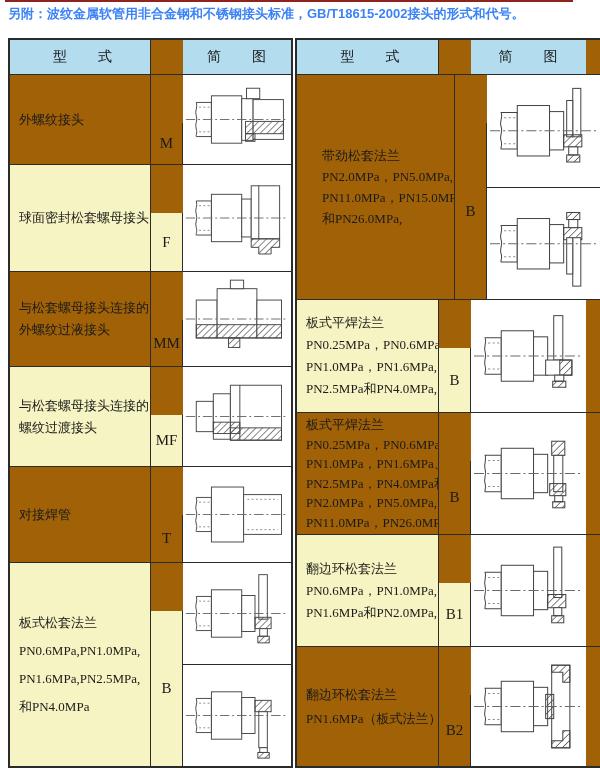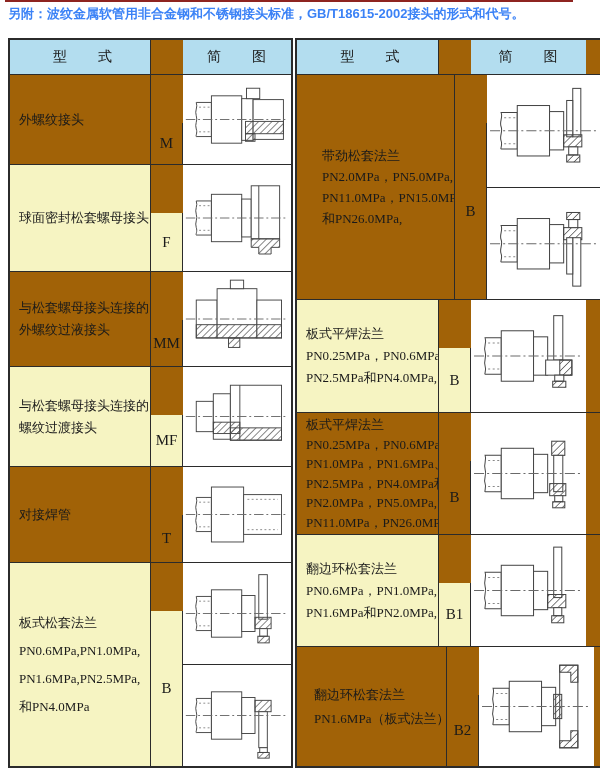--- a/index.html
+++ b/index.html
@@ -15,21 +15,21 @@
   }
   .red-line{position:absolute;top:0;left:5px;width:568px;height:2px;background:#8e2420;}
   .intro{
     position:absolute;top:6px;left:8px;width:586px;
     font-family:"Liberation Sans", sans-serif;font-weight:bold;font-size:13px;line-height:16px;color:#3b82f6;
   }
   .tables{position:absolute;top:38px;left:8px;display:flex;align-items:flex-start;}
   .half{border:2px solid var(--bd);background:#a16207;}
   .half-r{margin-left:2px;}
   .row{display:flex;box-sizing:border-box;border-bottom:1px solid var(--bd);}
-  .row:last-child{border-bottom:none;justify-content:center;}
+  .row:last-child{border-bottom:none;}
   .cell{box-sizing:border-box;border-right:1px solid var(--bd);overflow:hidden;}
   .cell:last-child{border-right:none;}
   .header-row .cell{
     background:var(--hdr);display:flex;align-items:center;justify-content:center;
     font-size:14px;letter-spacing:1px;
   }
   .type{display:flex;flex-direction:column;justify-content:center;padding:2px 3px 2px 9px;font-size:13px;}
   .tline{white-space:nowrap;}
   .code{display:flex;align-items:center;justify-content:center;font-size:15px;margin-top:48px;}
   .diag{display:flex;flex-direction:column;background:#fff;padding:0;}
@@ -250,20 +250,21 @@
               <rect x="79" y="15" width="13" height="7" fill="url(#hatch)" stroke="#444"></rect>
               <line x1="3" y1="46" x2="110" y2="46" stroke="#6a6a6a" stroke-width="1" stroke-dasharray="10 3 2 3"></line>
             </svg>
           </div>
         </div>
       </div>
       <div class="row hl" style="height: 113px;">
         <div class="cell type" style="line-height: 22px;">
           <div class="tline">板式平焊法兰</div>
           <div class="tline">PN0.25MPa，PN0.6MPa,</div>
+          <div class="tline">PN1.0MPa，PN1.6MPa,</div>
           <div class="tline">PN2.5MPa和PN4.0MPa,</div>
         </div>
         <div class="cell code">B</div>
         <div class="cell diag">
           <div class="subdiag">
             <svg viewBox="0 0 114 92" preserveAspectRatio="xMidYMid meet">
               <path d="M30 28 L14 28 C16 33 12 37 14 42 C16 47 12 51 14 56 C15.5 60 13 64 14 64 L30 64 Z" fill="#fff" stroke="#444"></path>
               <line x1="17" y1="33" x2="28" y2="33" stroke="#888" stroke-width="1" stroke-dasharray="2 2.5"></line>
               <line x1="17" y1="59" x2="28" y2="59" stroke="#888" stroke-width="1" stroke-dasharray="2 2.5"></line>
               <rect x="30" y="21" width="32" height="50" fill="#fff" stroke="#444"></rect>

